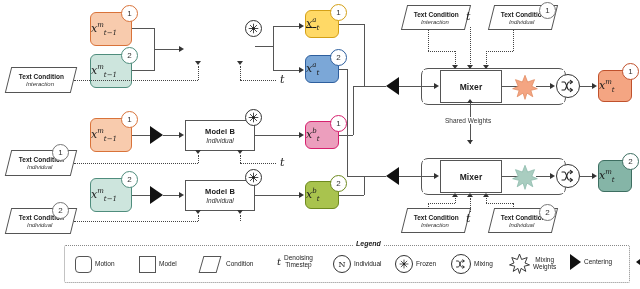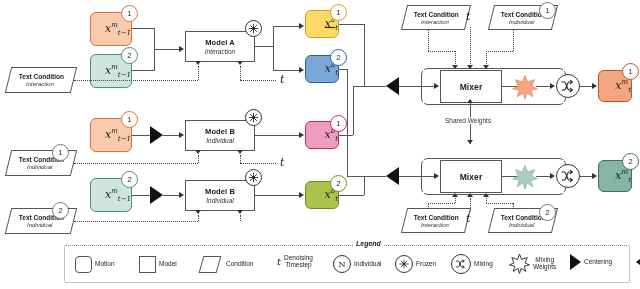--- a/index.html
+++ b/index.html
@@ -3,21 +3,21 @@
 <meta charset="utf-8">
 <style>
   html,body{margin:0;padding:0;background:#ffffff;}
   body{width:640px;height:289px;position:relative;overflow:hidden;
        font-family:"Liberation Sans",sans-serif;color:#1a1a1a;}
   #canvas{position:absolute;left:0;top:0;width:640px;height:289px;}
   .abs{position:absolute;box-sizing:border-box;}
 
   
   .motion{border-radius:6px;border:1.3px solid #666;display:flex;
-          align-items:center;justify-content:flex-end;}
+          align-items:center;justify-content:flex-start;}
   .motion .mlabel{font-family:"DejaVu Serif",serif;font-style:italic;
                   font-size:11px;line-height:1;white-space:nowrap;}
   .mlabel sub{font-size:7px;font-style:italic;}
   .mlabel sup{font-size:7px;font-style:italic;}
 
   
   .badge{position:absolute;width:15px;height:15px;border-radius:50%;
          background:#ffffff;border:1.2px solid #777;display:flex;
          align-items:center;justify-content:center;font-size:8px;
          color:#333;z-index:6;}
@@ -102,24 +102,20 @@
   <div class="abs hline" style="left:132px;top:135px;width:18px;"></div>
   <div class="abs tri-r" style="left:150px;top:126px;"></div>
   <div class="abs hline" style="left:163px;top:135px;width:16px;"></div>
   <div class="abs ah-r" style="left:179px;top:131.8px;"></div>
 
   <div class="abs hline" style="left:132px;top:195px;width:18px;"></div>
   <div class="abs tri-r" style="left:150px;top:186px;"></div>
   <div class="abs hline" style="left:163px;top:195px;width:16px;"></div>
   <div class="abs ah-r" style="left:179px;top:191.8px;"></div>
 
-  <div class="abs model" style="left:185px;top:31px;width:70px;height:31px;">
-    <span class="mtitle">Model A</span>
-    <span class="msub">Interaction</span>
-  </div>
   <div class="abs circ" style="left:245px;top:20px;width:17px;height:17px;">
     <svg width="11" height="11" viewBox="0 0 20 20">
         <g stroke="#222" stroke-width="1.5" stroke-linecap="round">
       <line x1="10" y1="2" x2="10" y2="18"></line>
           <line x1="2" y1="10" x2="18" y2="10"></line>
       <line x1="4.3" y1="4.3" x2="15.7" y2="15.7"></line>
           <line x1="15.7" y1="4.3" x2="4.3" y2="15.7"></line>
         </g>
       <circle cx="10" cy="10" r="2.4" fill="#222"></circle>
       </svg>

